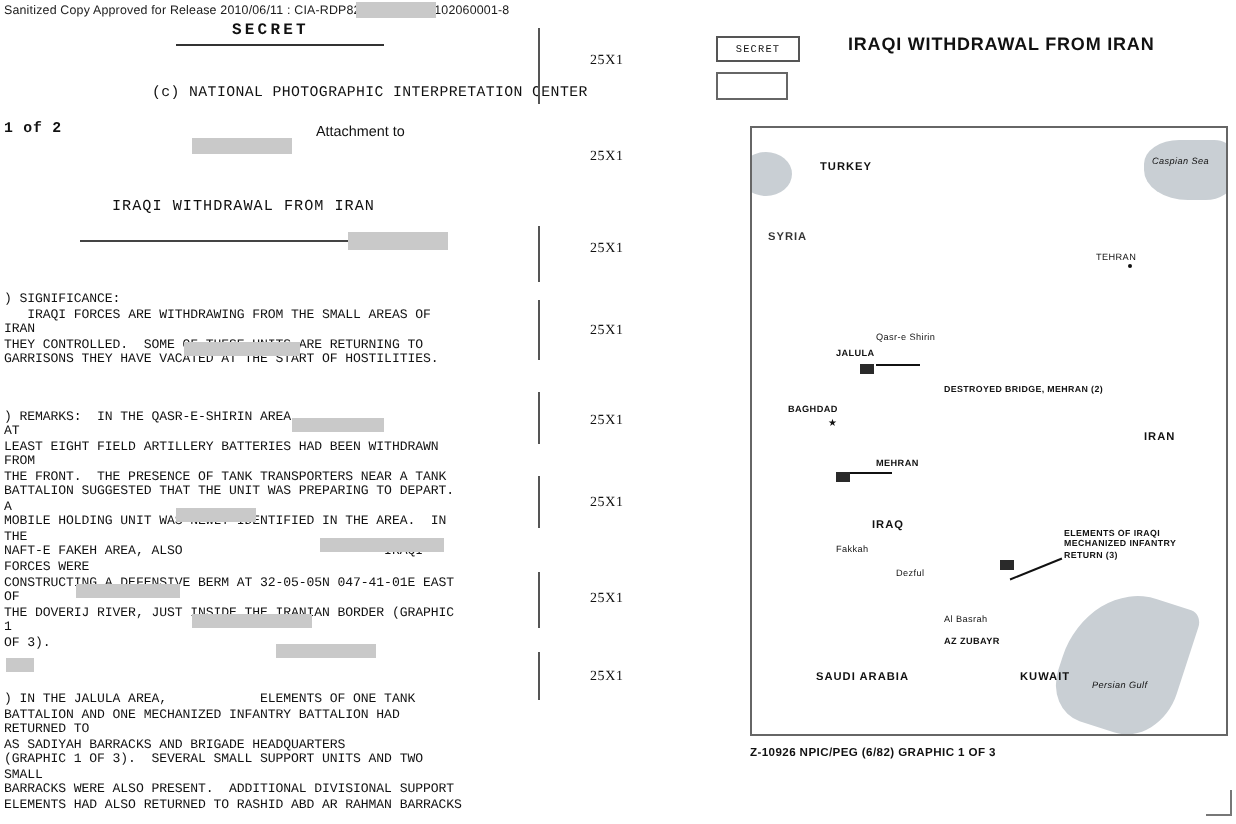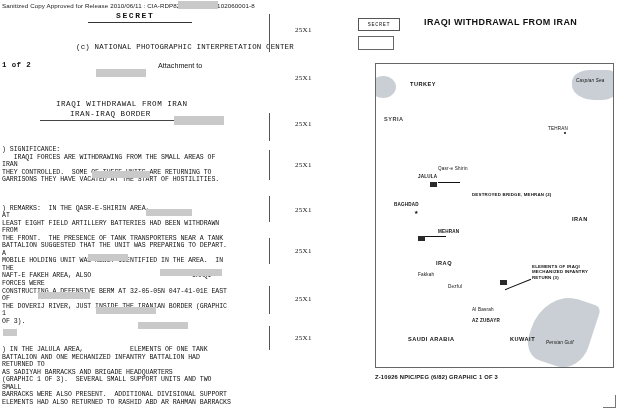--- a/index.html
+++ b/index.html
@@ -261,21 +261,20 @@
     <div class="secret-top">SECRET</div>
     <div class="rule-top"></div>
 
     <div class="npic-line">(c) NATIONAL PHOTOGRAPHIC INTERPRETATION CENTER</div>
 
     <div class="page-count">1  of  2</div>
     <div class="attach">Attachment to</div>
 
     <div class="title-block">
       <div class="t1">IRAQI WITHDRAWAL FROM IRAN</div>
-      <div class="t2">IRAN-IRAQ BORDER</div>
     </div>
     <div class="rule-title"></div>
 
     <div class="body-text">
       <div class="para">) SIGNIFICANCE:
    IRAQI FORCES ARE WITHDRAWING FROM THE SMALL AREAS OF IRAN
 THEY CONTROLLED.  SOME OF THESE UNITS ARE RETURNING TO
 GARRISONS THEY HAVE VACATED AT THE START OF HOSTILITIES.</div>
       <div class="para">) REMARKS:  IN THE QASR-E-SHIRIN AREA,                    AT
 LEAST EIGHT FIELD ARTILLERY BATTERIES HAD BEEN WITHDRAWN FROM

